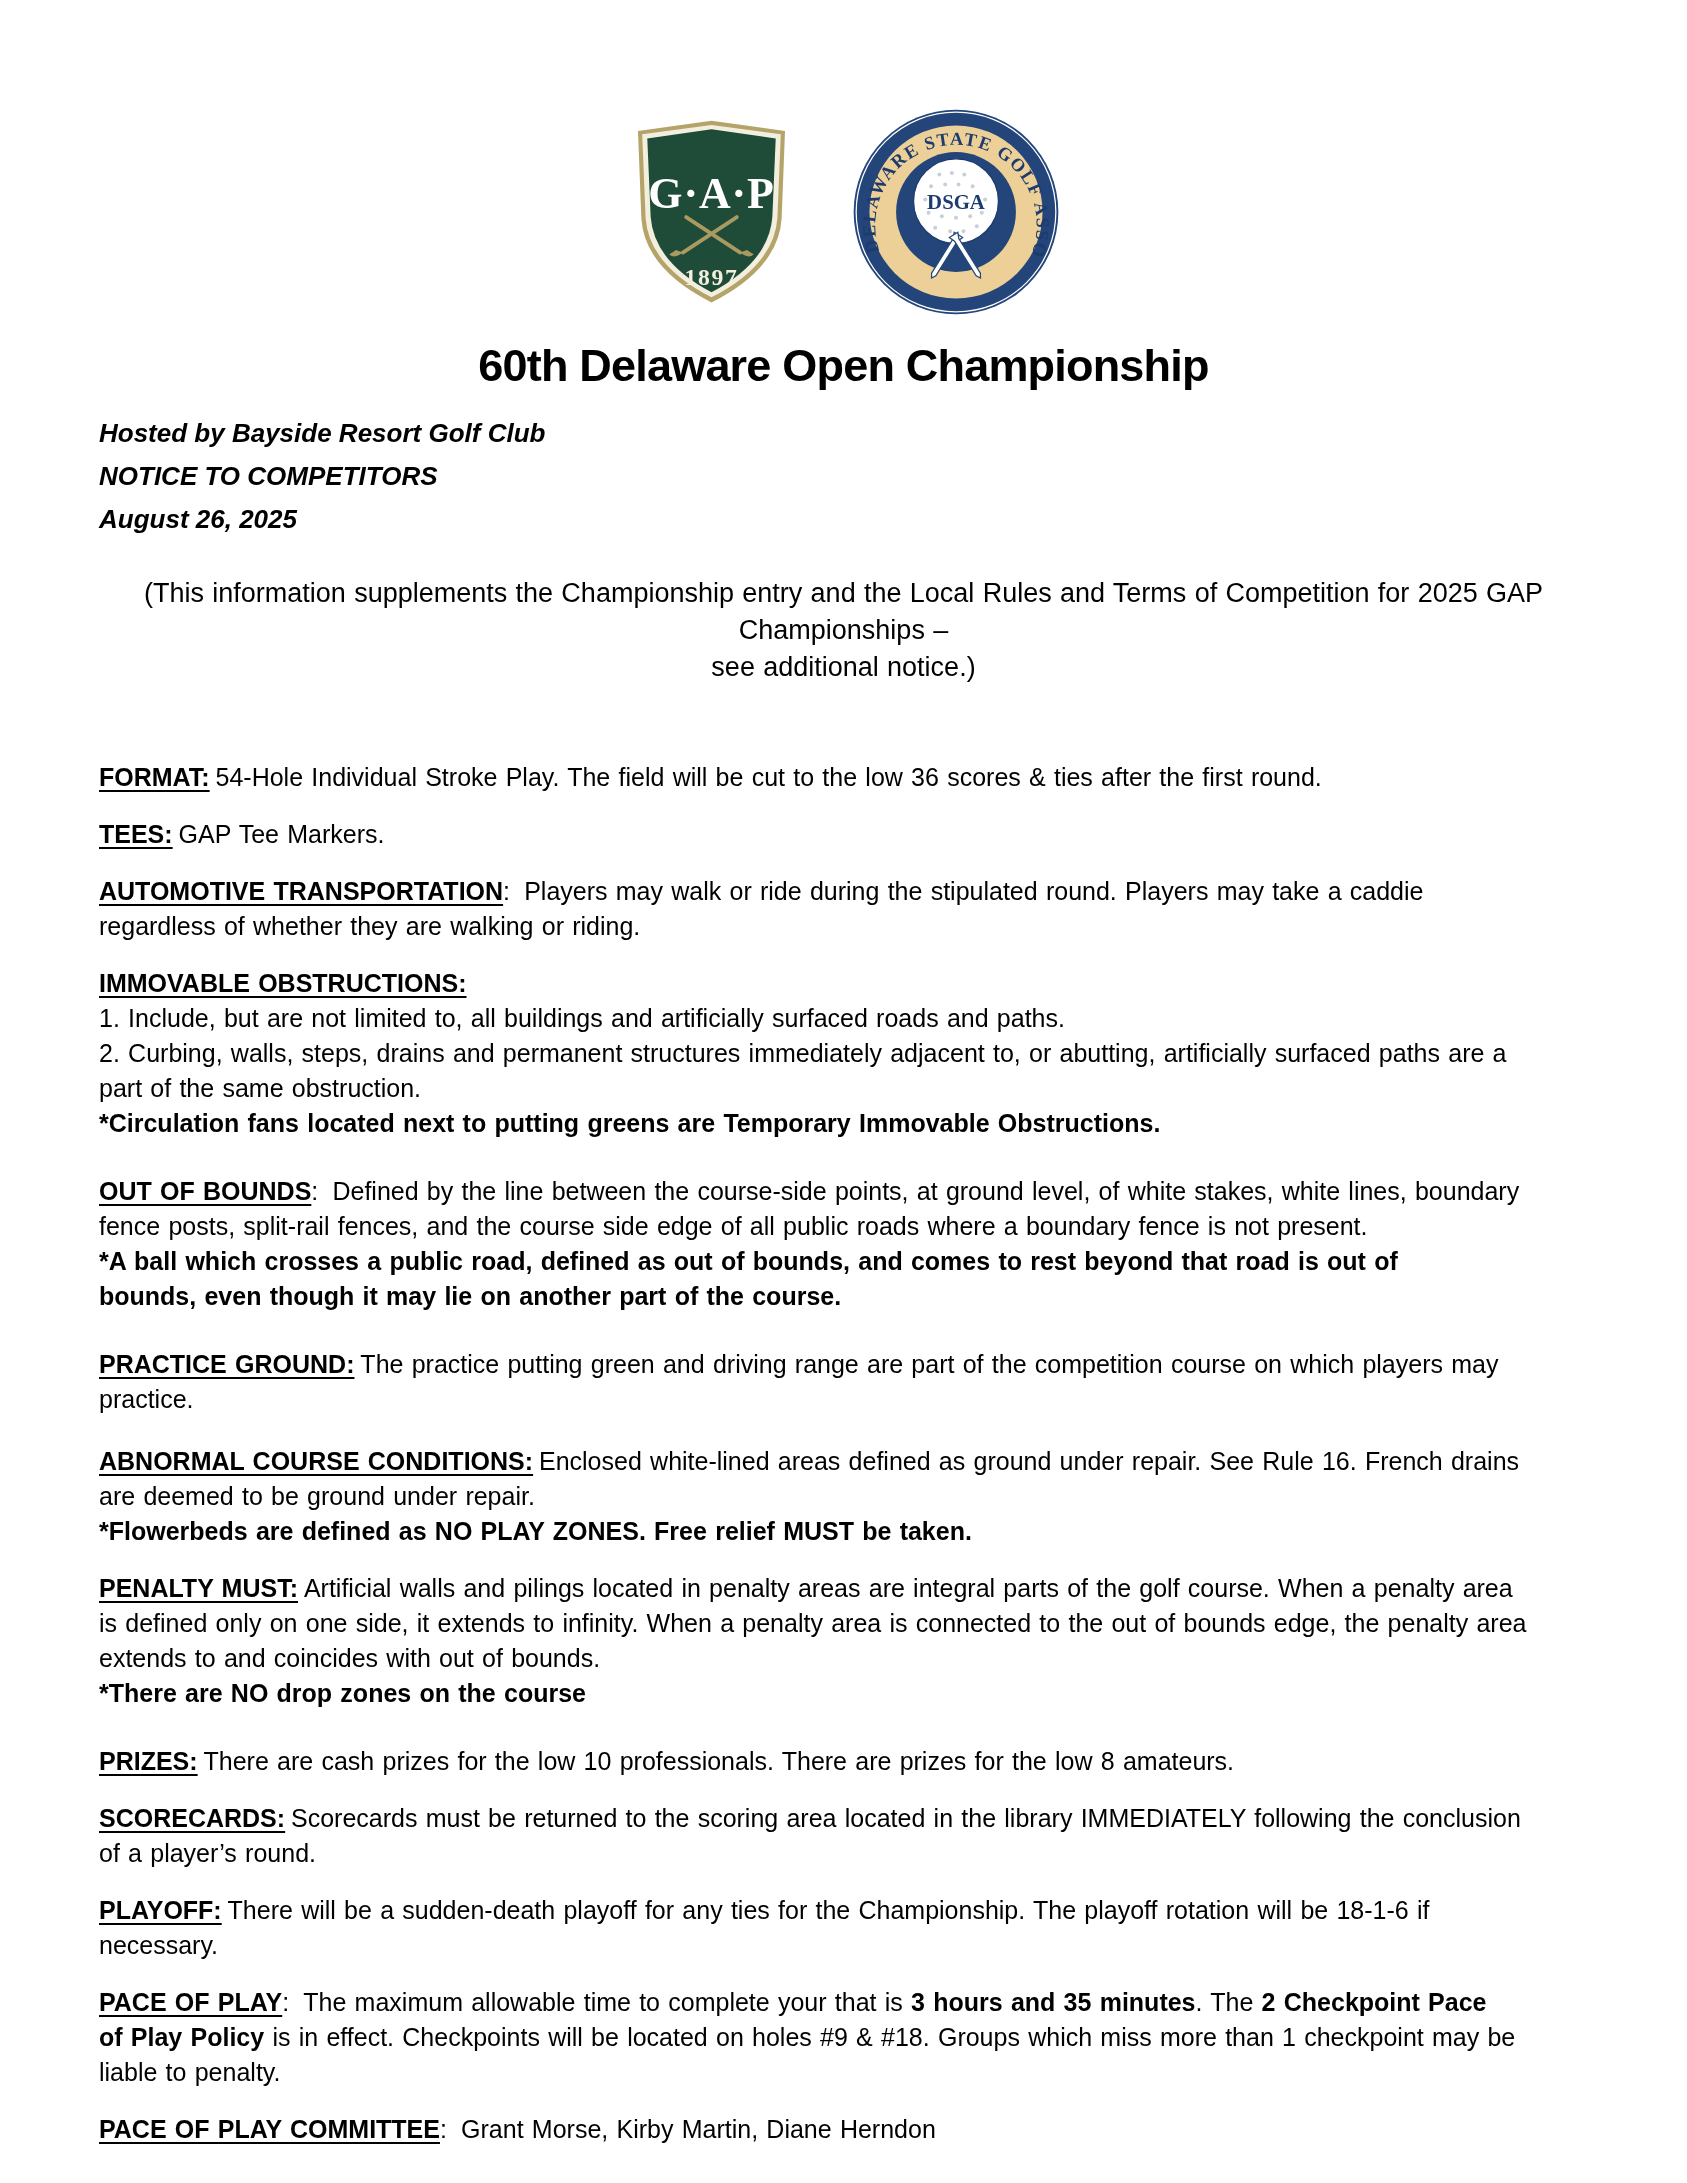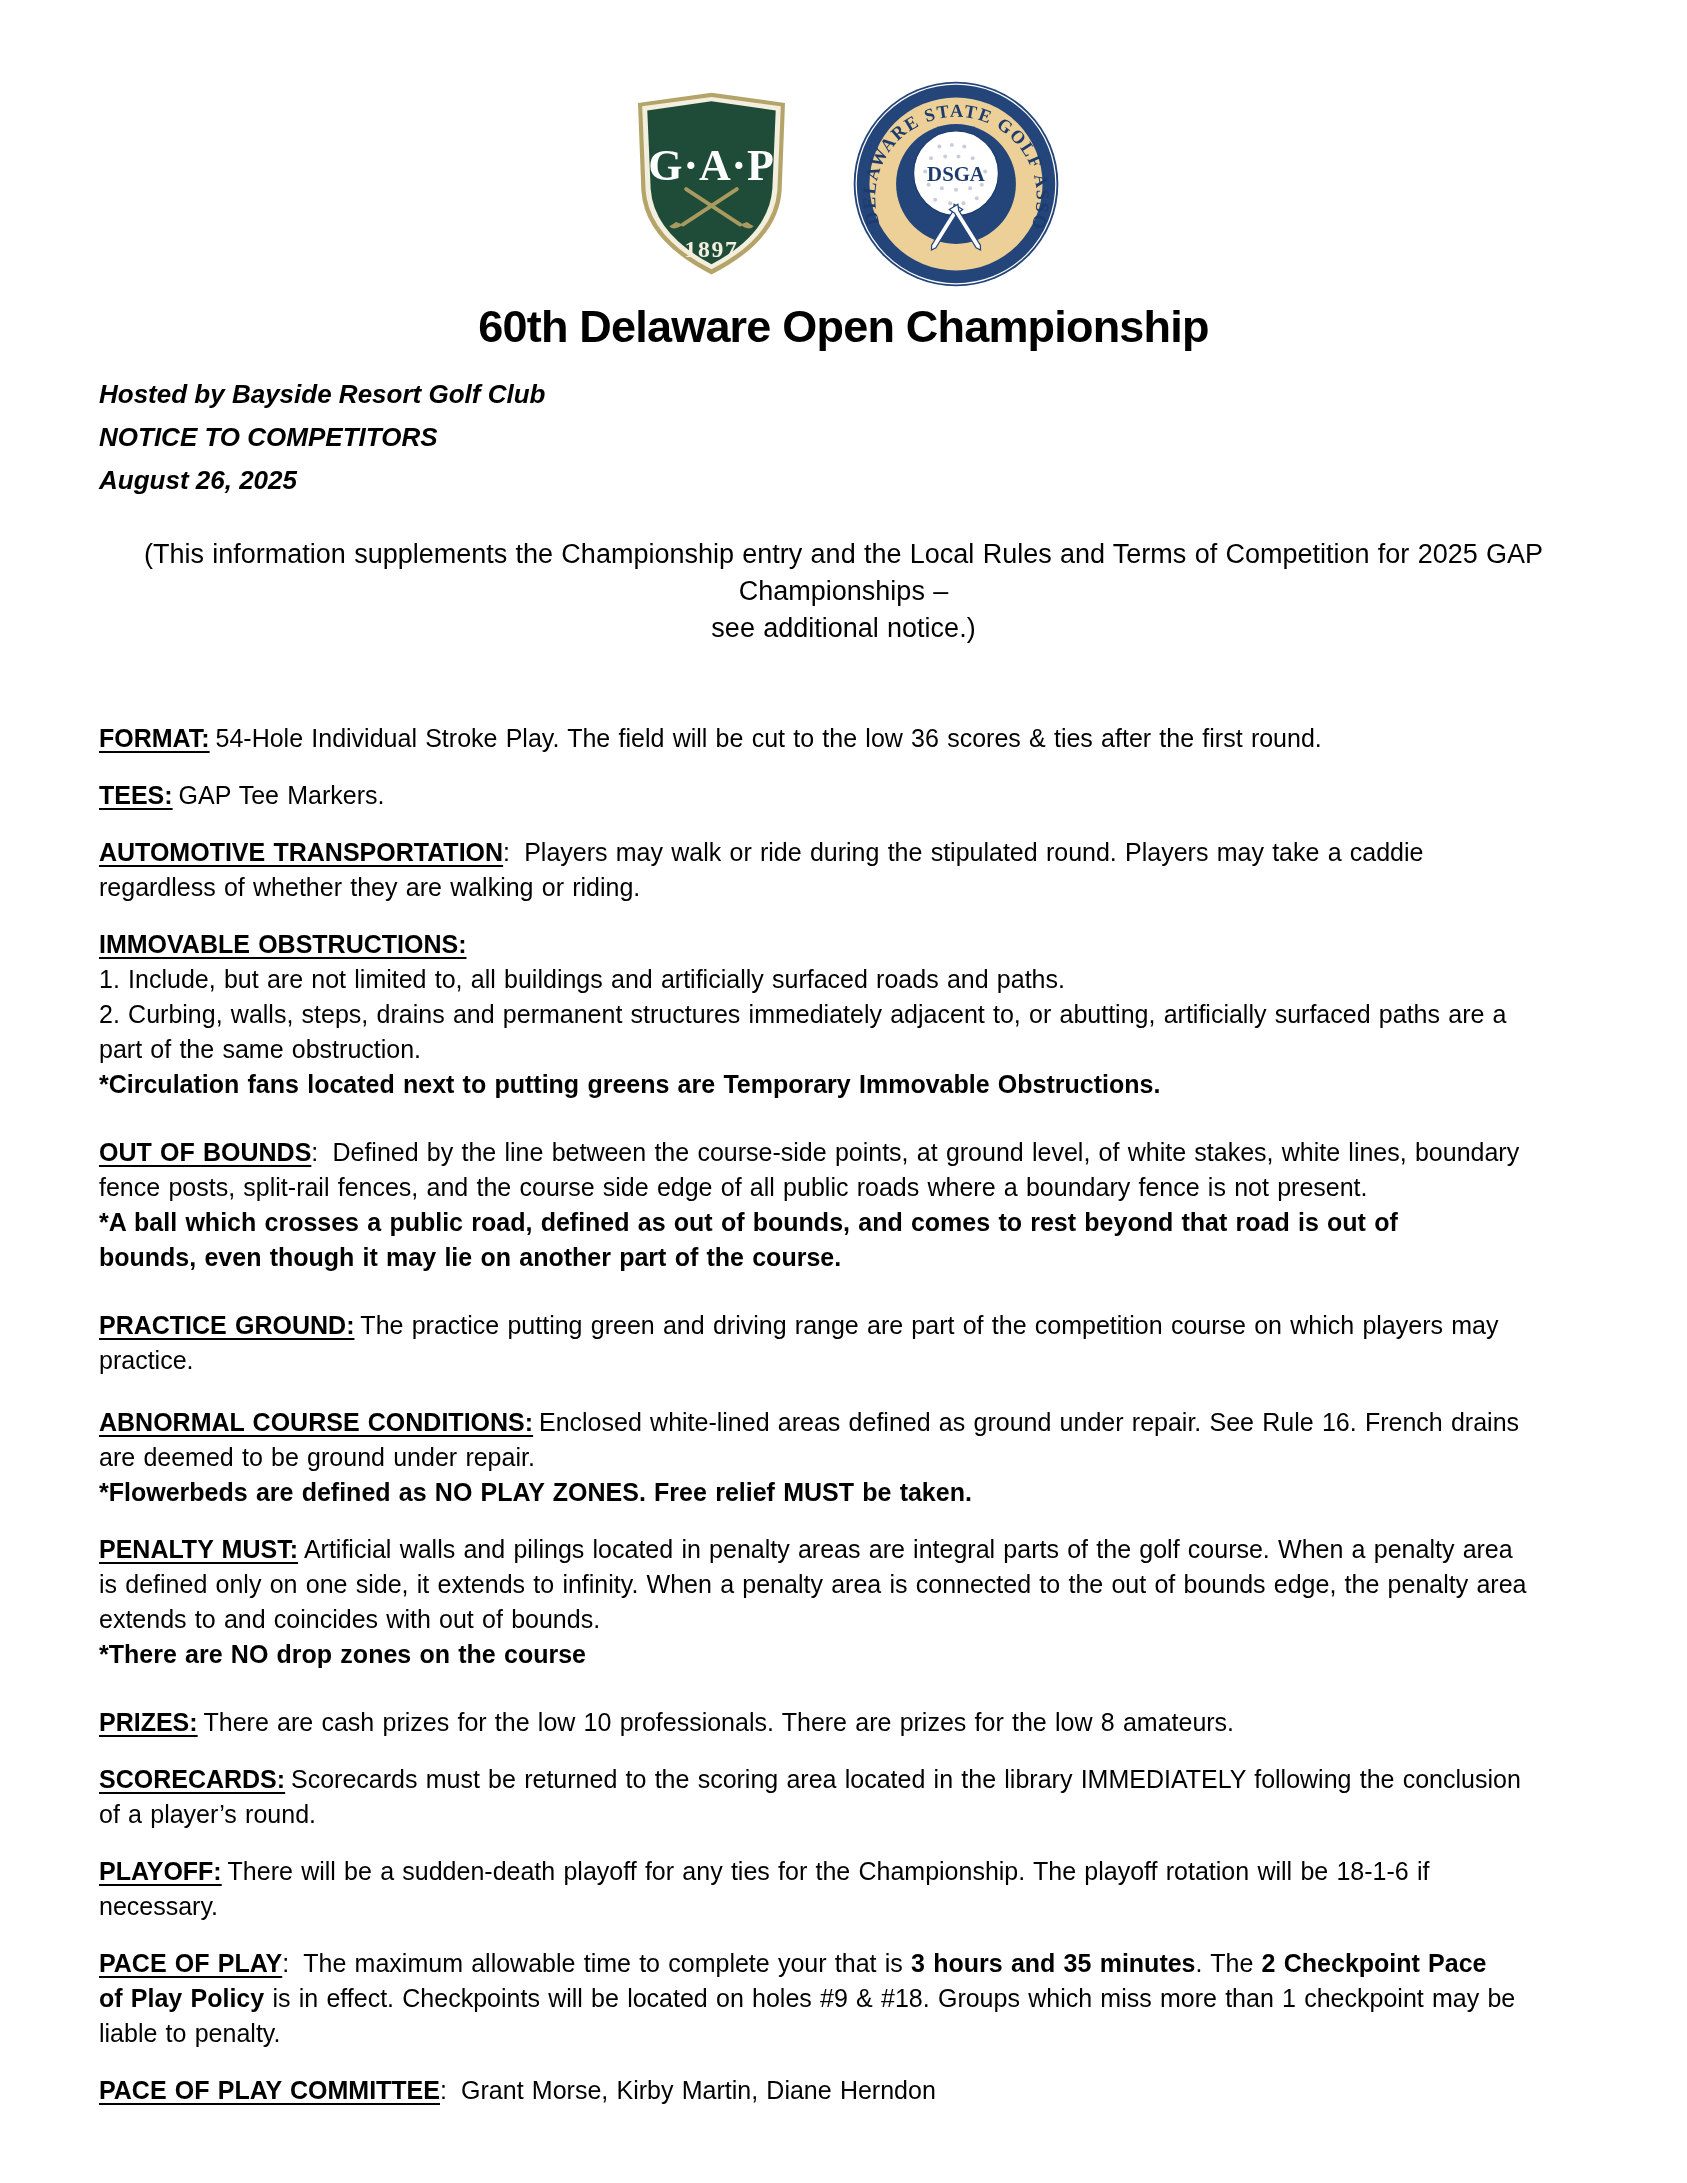--- a/index.html
+++ b/index.html
@@ -1,21 +1,21 @@
 <!DOCTYPE html>
 <html style="font-size:13.5px"><head>
 <meta charset="utf-8">
 <style>
   html,body{margin:0;padding:0;background:#fff;}
   body{width:1687px;min-height:2183px;font-family:"Liberation Sans",sans-serif;color:#000;}
   .page{width:1687px;min-height:2183px;box-sizing:border-box;padding:0 99px;background:#fff;}
 
   
-  .logos{padding-top:80px;display:flex;justify-content:center;align-items:center;gap:56px;}
-  .title{margin-top:13px;text-align:center;font-size:45px;font-weight:bold;letter-spacing:-0.8px;line-height:52px;}
+  .logos{padding-top:108px;display:flex;justify-content:center;align-items:center;gap:56px;}
+  .title{margin-top:24px;text-align:center;font-size:45px;font-weight:bold;letter-spacing:-0.8px;line-height:52px;}
   .subtitles{margin-top:20px;font-size:26px;font-weight:bold;font-style:italic;line-height:43px;}
   .paren{margin-top:34px;text-align:center;font-size:27px;line-height:37px;white-space:pre-line;word-spacing:0.8px;}
 
   
   .docbody{margin-top:74px;font-size:25px;line-height:35px;word-spacing:1.3px;}
   .sec{white-space:pre-line;margin:0 0 22px 0;}
   .sec.md{margin-bottom:27px;}
   .sec.lg{margin-bottom:33px;}
   .h{font-weight:bold;text-decoration:underline;text-decoration-thickness:2.1px;text-underline-offset:4.2px;margin-right:5.9px;}
   .h.nosp{margin-right:0;}

